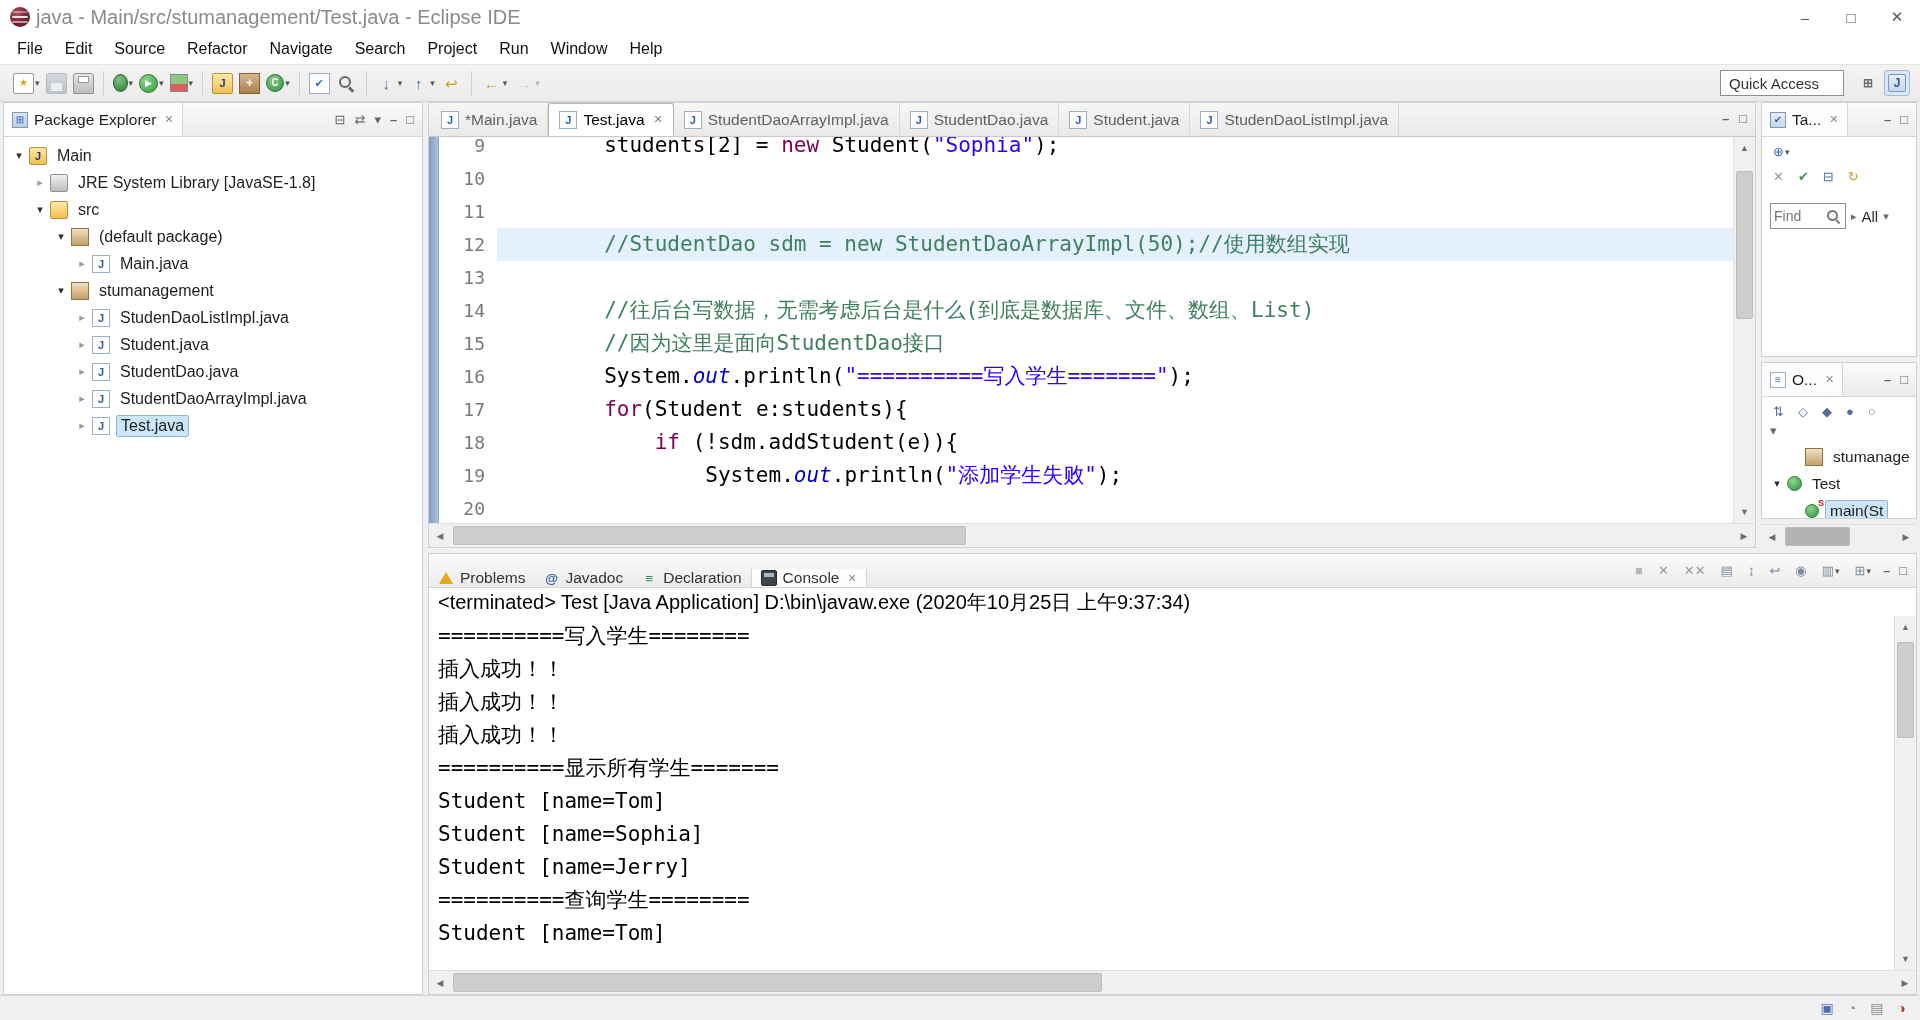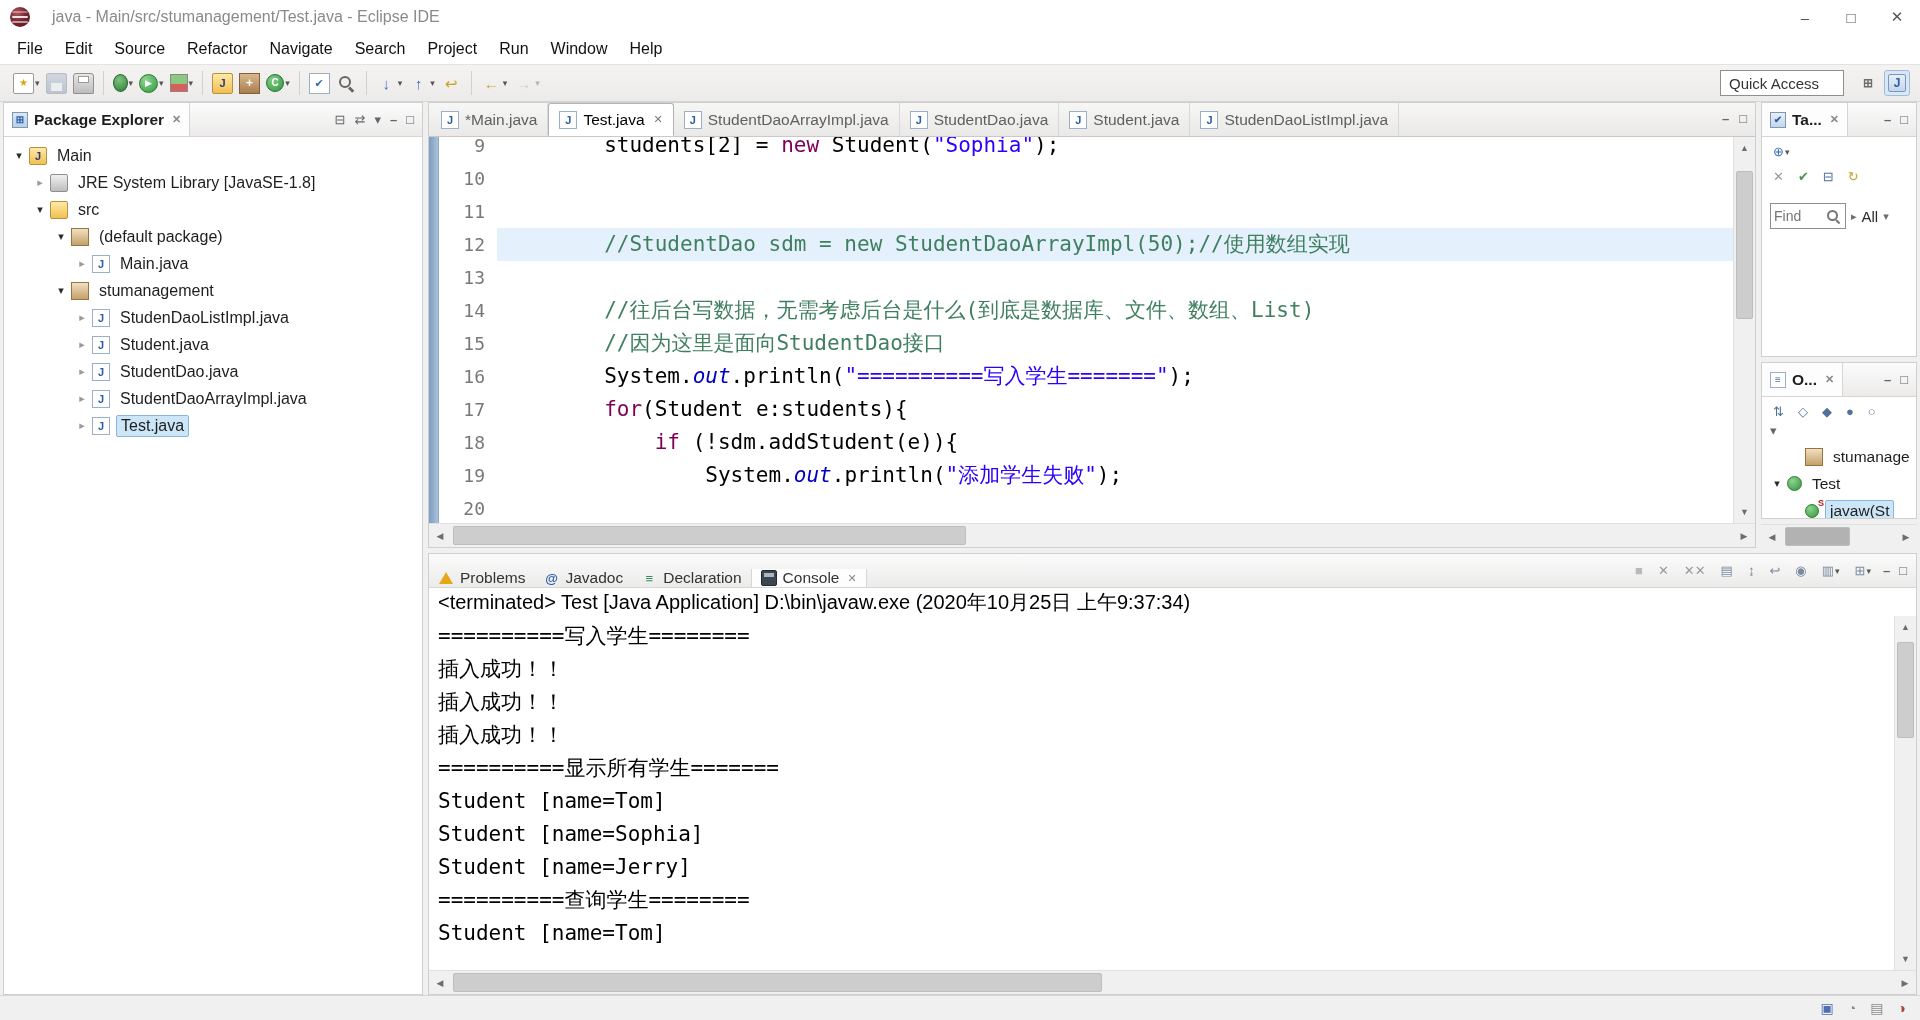--- a/index.html
+++ b/index.html
@@ -6,21 +6,21 @@
   html,body{width:1920px;height:1020px;overflow:hidden;background:#f0f0f0;
     font-family:"Liberation Sans",sans-serif;color:#1e1e1e;font-size:16px}
 
   
   .titlebar{height:34px;background:#fff;display:flex;align-items:center;padding-left:10px}
   .app-icon{width:20px;height:20px;border-radius:50%;flex:none;position:relative;overflow:hidden;
     background:radial-gradient(circle at 35% 30%,#b0565f 0%,#7a2733 45%,#4e131d 100%)}
   .app-icon::after{content:"";position:absolute;left:2px;right:2px;top:9px;height:2px;
     background:rgba(255,255,255,.85);border-radius:2px;
     box-shadow:0 5px 0 rgba(255,255,255,.55),0 -5px 0 rgba(255,255,255,.35)}
-  .title-text{margin-left:22px;color:#8a8a8a;font-size:16px;white-space:nowrap}
+  .title-text{margin-left:6px;color:#8a8a8a;font-size:20px;white-space:nowrap}
   .win-controls{margin-left:auto;display:flex;height:100%}
   .win-btn{width:46px;display:flex;align-items:center;justify-content:center;color:#555;font-size:15px}
 
   
   .menubar{height:30px;background:#fff;display:flex;align-items:center;padding-left:6px}
   .menu-item{padding:4px 11px;color:#111;white-space:nowrap}
 
   
   .toolbar{height:38px;background:linear-gradient(#f4f3f2,#ecebea);
     border-top:1px solid #e3e3e3;border-bottom:1px solid #d4d4d4;
@@ -48,21 +48,21 @@
   .left-panel{width:420px;flex:none;display:flex;flex-direction:column;background:#fff;border:1px solid #cfcfcf}
   .center-col{flex:1;display:flex;flex-direction:column;min-width:0}
   .top-row{display:flex;height:446px;gap:5px}
   .editor-area{flex:1;display:flex;flex-direction:column;background:#fff;border:1px solid #cfcfcf;min-width:0}
   .right-col{width:156px;flex:none;display:flex;flex-direction:column;gap:5px;overflow:hidden}
 
   
   .view-header{height:34px;flex:none;background:linear-gradient(#fbfbfb,#ecebea);
     border-bottom:1px solid #d5d5d5;display:flex;align-items:stretch;font-size:15.5px;overflow:hidden}
   .view-tab{display:flex;align-items:center;gap:6px;padding:0 8px;white-space:nowrap}
-  .view-tab.selected{background:#fdfdfd;border-right:1px solid #d5d5d5;font-weight:bold}
+  .view-tab.selected{background:#fdfdfd;border-right:1px solid #d5d5d5;font-weight:normal}
   .vt-icon{width:16px;height:16px;flex:none;display:flex;align-items:center;justify-content:center;position:relative}
   .vt-close{color:#8a8a8a;font-size:11px;margin-left:2px}
   .vh-actions{margin-left:auto;display:flex;align-items:center;gap:9px;padding:0 8px;color:#666;flex:none}
   .vh-icon{font-size:13px;line-height:1;color:#666}
 
   .icon-close::before{content:"✕"}
   .icon-min::before{content:"–";font-weight:bold}
   .icon-max::before{content:"□"}
   .icon-menu::before{content:"▾"}
   .icon-collapse-all::before{content:"⊟"}
@@ -550,21 +550,21 @@
                   <span class="tree-label">stumanage</span>
                 </div>
                 <div class="tree-row" style="padding-left: 6px;">
                   <span class="tree-arrow expanded">▾</span>
                   <span class="ticon ti-class"></span>
                   <span class="tree-label">Test</span>
                 </div>
                 <div class="tree-row selected" style="padding-left: 24px;">
                   <span class="tree-arrow"></span>
                   <span class="ticon ti-method"></span>
-                  <span class="tree-label sel">javaw(St</span>
+                  <span class="tree-label sel">main(St</span>
                 </div>
               </div>
           </div>
 
           <div class="hscroll right-hscroll">
             <div class="hs-btn">◀</div>
             <div class="hs-track">
               <div class="hs-thumb" style="left:2px;width:58%"></div>
             </div>
             <div class="hs-btn">▶</div>

